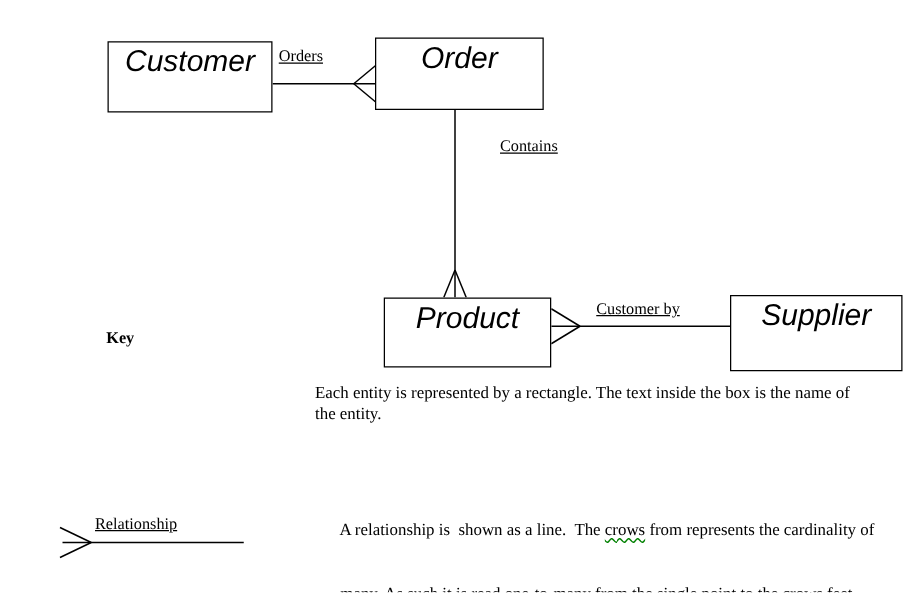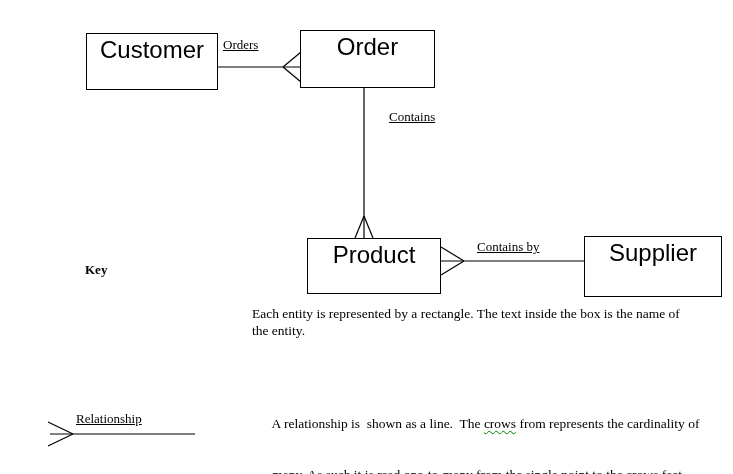--- a/index.html
+++ b/index.html
@@ -36,20 +36,21 @@
     display: flex;
     justify-content: center;
     align-items: flex-start;
   }
   .elabel {
     font-family: "Liberation Sans", sans-serif;
     font-size: 24px;
     line-height: 1.1;
     padding-top: 3px;
     white-space: nowrap;
+    font-style: italic;
   }
   .rlabel {
     position: absolute;
     font-family: "Liberation Serif", serif;
     font-size: 13px;
     white-space: nowrap;
     text-decoration: underline;
   }
   .key-title {
     position: absolute;
@@ -123,23 +124,23 @@
   <div class="ebox" style="left:307px; top:238px; width:134px; height:56px;">
     <span class="elabel">Product</span>
   </div>
 
   <div class="ebox" style="left:584px; top:236px; width:138px; height:61px;">
     <span class="elabel">Supplier</span>
   </div>
 
   <div class="rlabel" style="left:223px; top:37px;">Orders</div>
 
-  <div class="rlabel" style="left:389px; top:109px;">Contains</div>
+  <div class="rlabel" style="left:400px; top:109px;">Contains</div>
 
-  <div class="rlabel" style="left:477px; top:239px;">Contains by</div>
+  <div class="rlabel" style="left:477px; top:239px;">Customer by</div>
 
   <div class="key-title" style="left:85px; top:262px;">Key</div>
 
 
   <div class="rlabel" style="left:76px; top:411px;">Relationship</div>
 
   <div class="note" style="left:252px; top:305px;">
     <div class="note-line">Each entity is represented by a rectangle. The text inside the box is the name of</div>
     <div class="note-line">the entity.</div>
   </div>

